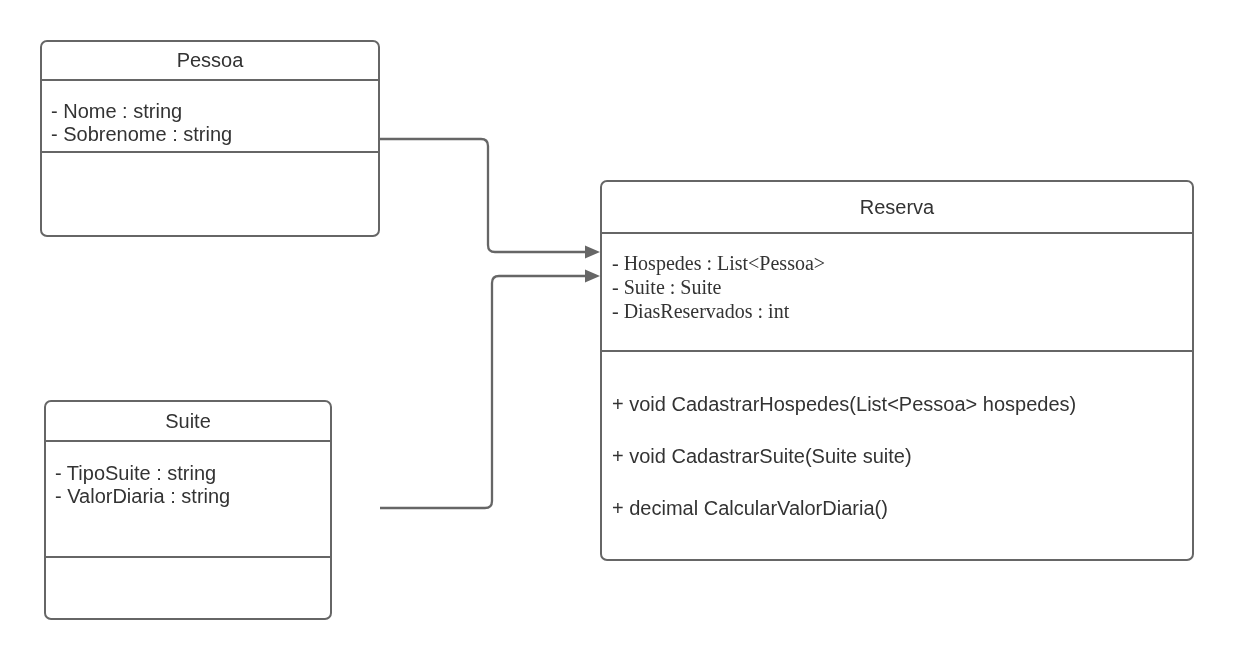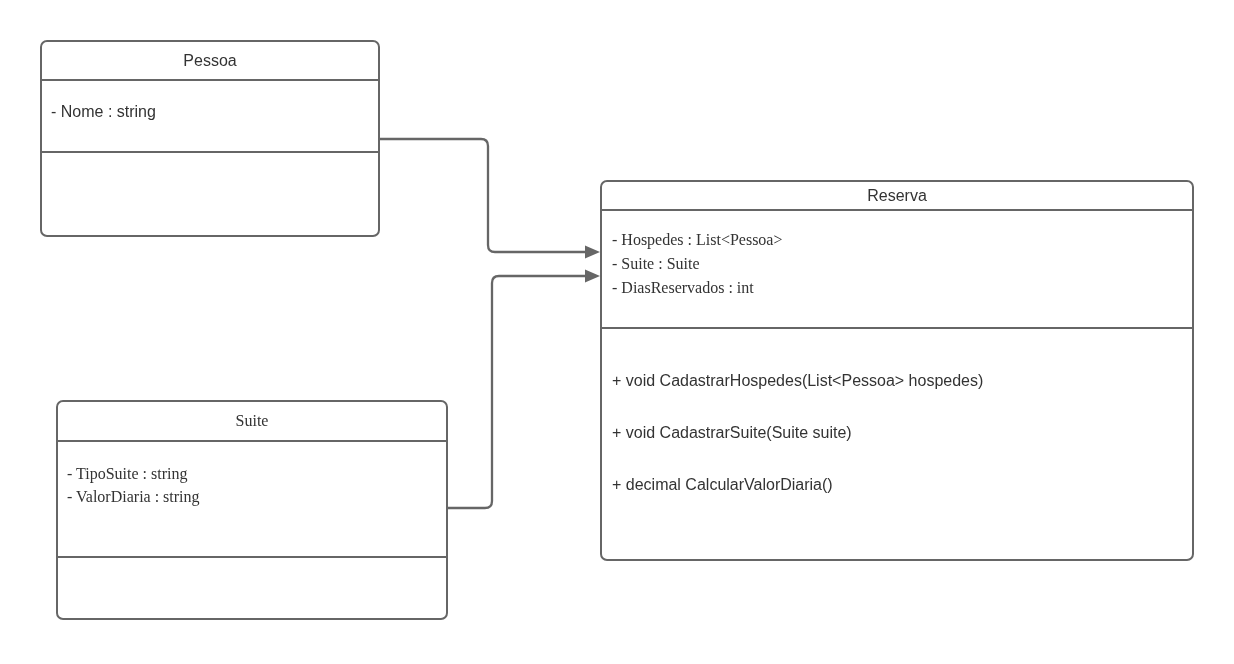--- a/index.html
+++ b/index.html
@@ -38,21 +38,21 @@
     fill: var(--stroke);
     stroke: none;
   }
   .uml-class {
     position: absolute;
     background: var(--box-bg);
     border: 2px solid var(--stroke);
     border-radius: 7px;
     display: flex;
     flex-direction: column;
-    font-size: 16px;
+    font-size: 20px;
     color: var(--text);
   }
   .uml-title {
     flex: 0 0 auto;
     display: flex;
     align-items: center;
     justify-content: center;
     border-bottom: 2px solid var(--stroke);
     white-space: nowrap;
   }
@@ -69,28 +69,28 @@
     white-space: nowrap;
   }
 
   
   #class-pessoa { left: 40px; top: 40px; width: 340px; height: 197px; }
   #class-pessoa .uml-title { height: 39px; }
   #class-pessoa .uml-attrs { height: 72px; padding: 19px 8px 0 9px; }
   #class-pessoa .uml-line  { line-height: 23px; }
 
   
-  #class-suite { left: 56px; top: 400px; width: 392px; height: 220px; font-family: Liberation Serif, serif; }
+  #class-suite { left: 44px; top: 400px; width: 288px; height: 220px; }
   #class-suite .uml-title { height: 40px; }
   #class-suite .uml-attrs { height: 116px; padding: 20px 8px 7px 9px; }
   #class-suite .uml-line  { line-height: 23px; }
 
   
   #class-reserva { left: 600px; top: 180px; width: 594px; height: 381px; }
-  #class-reserva .uml-title { height: 29px; text-align: right; }
+  #class-reserva .uml-title { height: 52px; text-align: right; }
   #class-reserva .uml-attrs { height: 118px; padding: 17px 8px 0 10px; }
   #class-reserva .uml-attrs .uml-line { line-height: 24px; font-family: Liberation Serif, serif; }
   #class-reserva .uml-methods { padding: 24px 8px 0 10px; margin-top: 20px; }
   #class-reserva .uml-methods .uml-line { line-height: 16px; margin-bottom: 36px; }
 </style>
 </head>
 <body>
 
 <div class="canvas">
 
@@ -102,20 +102,21 @@
     <g>
       <path class="conn-line" d="M 380 508 L 485 508 Q 492 508 492 501 L 492 283 Q 492 276 499 276 L 586 276"></path>
       <path class="conn-arrow" d="M 585 269.5 L 600 276 L 585 282.5 Z"></path>
     </g>
   </svg>
 
   <div class="uml-class" id="class-pessoa">
     <div class="uml-title">Pessoa</div>
     <div class="uml-attrs">
       <div class="uml-line">- Nome : string</div>
+      <div class="uml-line">- Sobrenome : string</div>
     </div>
     <div class="uml-methods"></div>
   </div>
 
   <div class="uml-class" id="class-suite">
     <div class="uml-title">Suite</div>
     <div class="uml-attrs">
       <div class="uml-line">- TipoSuite : string</div>
       <div class="uml-line">- ValorDiaria : string</div>
     </div>

